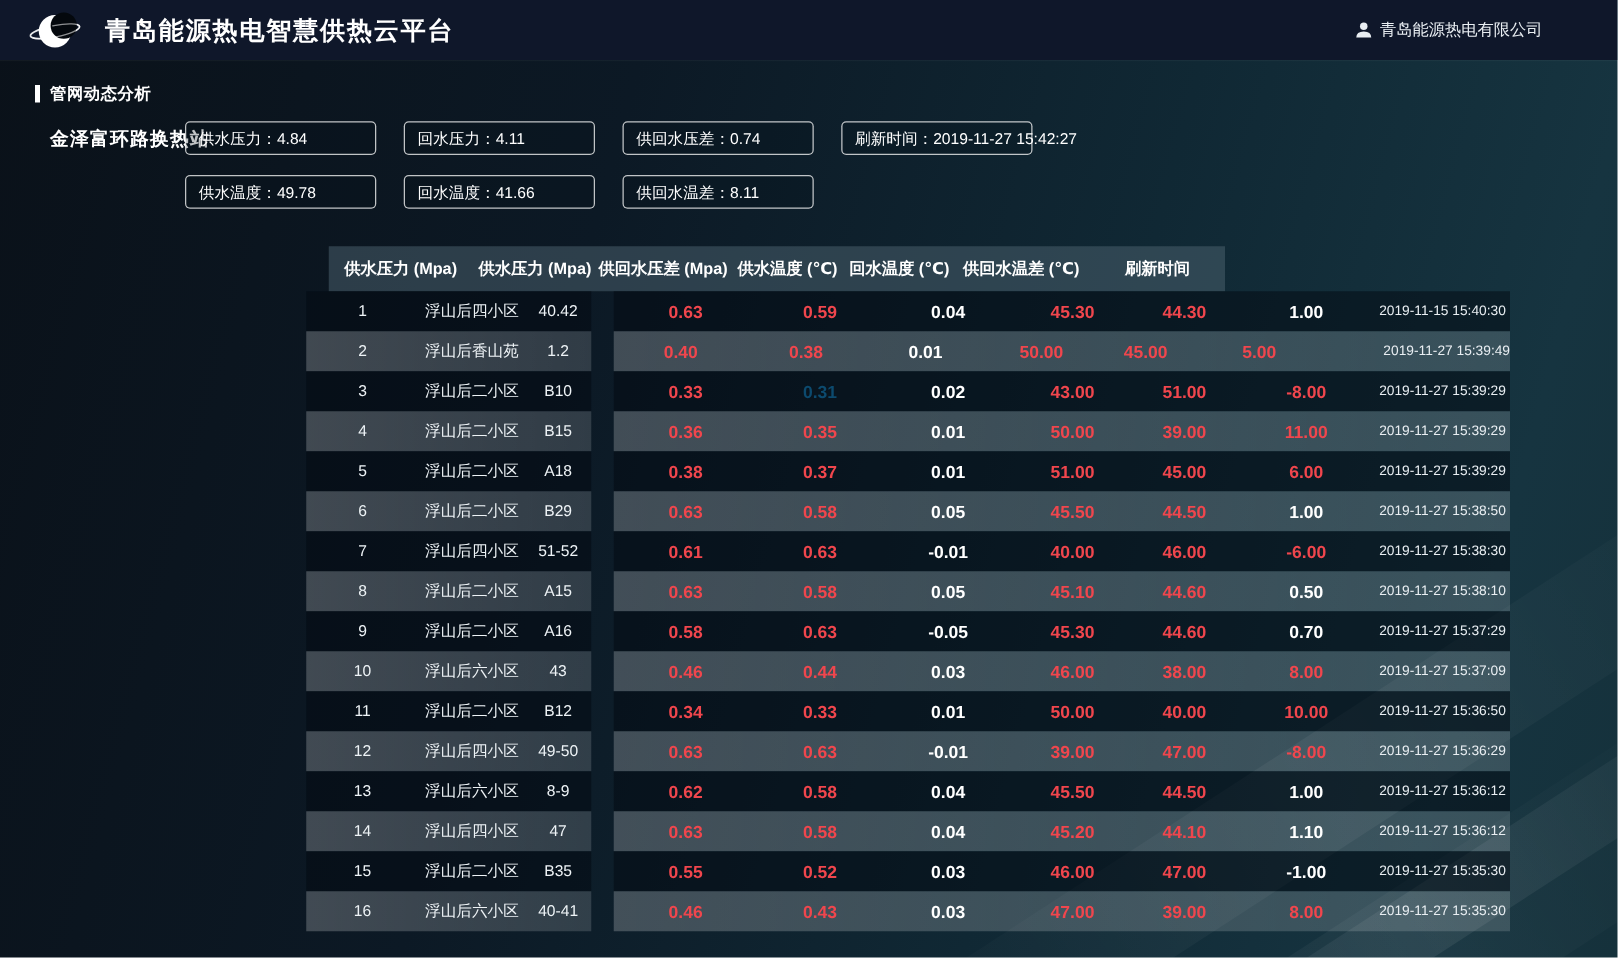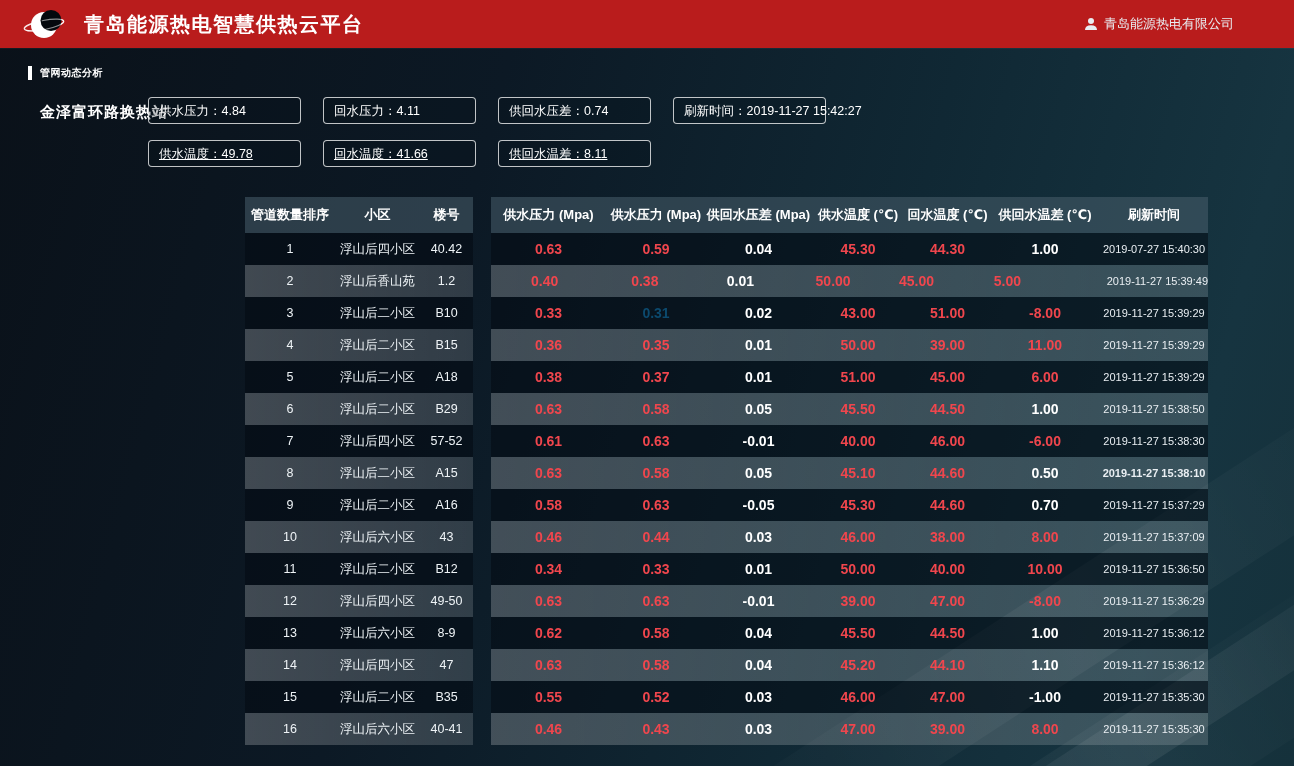--- a/index.html
+++ b/index.html
@@ -14,42 +14,42 @@
   .streak{position:absolute;pointer-events:none;}
   .streak-1{width:900px;height:90px;right:-220px;bottom:90px;transform:rotate(-33deg);
     background:linear-gradient(90deg,rgba(255,255,255,0) 0%,rgba(255,255,255,0.05) 50%,rgba(255,255,255,0) 100%);}
   .streak-2{width:800px;height:55px;right:-260px;bottom:10px;transform:rotate(-33deg);
     background:linear-gradient(90deg,rgba(255,255,255,0) 0%,rgba(255,255,255,0.07) 50%,rgba(255,255,255,0) 100%);}
   .streak-3{width:700px;height:120px;right:-150px;bottom:-90px;transform:rotate(-33deg);
     background:linear-gradient(90deg,rgba(255,255,255,0) 0%,rgba(255,255,255,0.04) 50%,rgba(255,255,255,0) 100%);}
 
   .app-header{
     position:absolute;left:0;top:0;width:1294px;height:48px;
-    background:#b91c1c;display:flex;align-items:center;justify-content:space-between;
+    background:#0f172a;display:flex;align-items:center;justify-content:space-between;
     box-shadow:0 1px 0 rgba(255,255,255,0.04);
   }
   .brand{display:flex;align-items:center;margin-left:22px;}
   .logo{width:44px;height:44px;display:flex;align-items:center;justify-content:center;}
   .app-title{font-size:20px;font-weight:bold;letter-spacing:1.5px;margin:0 0 0 18px;color:#fff;}
   .account{display:flex;align-items:center;margin-right:60px;font-size:13px;color:#e9eef2;cursor:pointer;}
   .account .user-icon{margin-right:6px;display:flex;}
 
   .section-title{
     position:absolute;left:28px;top:66px;display:flex;align-items:center;
-    font-size:10px;font-weight:bold;color:#fff;letter-spacing:0.5px;
+    font-size:13px;font-weight:bold;color:#fff;letter-spacing:0.5px;
   }
   .accent-bar{display:inline-block;width:4px;height:14px;background:#fff;margin-right:8px;}
 
   .station-name{
     position:absolute;left:40px;top:97px;height:29px;line-height:29px;
     font-size:15px;font-weight:bold;letter-spacing:1px;color:#fff;
   }
   .stats-row{position:absolute;left:148px;display:flex;align-items:flex-end;}
   .stats-row-1{top:97px;}
-  .stats-row-2{top:140px;text-decoration:underline;}
+  .stats-row-2{top:140px;}
   .stat-box{
     width:153px;height:27px;line-height:27px;margin-right:22px;
     border:1px solid rgba(255,255,255,0.75);border-radius:4px;
     background:rgba(5,15,25,0.25);
     font-size:12.5px;color:#fff;padding-left:10px;box-sizing:border-box;white-space:nowrap;
   }
 
   .table-header{position:absolute;left:245px;top:197px;height:36px;display:flex;}
   .table-body{position:absolute;left:245px;top:233px;}
   .t-row{display:flex;height:32px;}
@@ -112,25 +112,20 @@
       <div class="stat-box">刷新时间：2019-11-27 15:42:27</div>
     </div>
   <div class="stats-row stats-row-2" id="stats-row-2">
       <div class="stat-box">供水温度：49.78</div>
       <div class="stat-box">回水温度：41.66</div>
       <div class="stat-box">供回水温差：8.11</div>
     </div>
 
   <div class="table-header" id="table-header">
       <div class="t-hrow hdr">
-        <div class="grp grp-left">
-          <div class="cell h-cell" style="width: 90px;">管道数量排序</div>
-          <div class="cell h-cell" style="width: 85px;">小区</div>
-          <div class="cell h-cell" style="width: 53px;">楼号</div>
-        </div>
         <div class="grp grp-gap"></div>
         <div class="grp grp-right">
           <div class="cell h-cell" style="width: 115px;">供水压力 (Mpa)</div>
           <div class="cell h-cell" style="width: 100px;">供水压力 (Mpa)</div>
           <div class="cell h-cell" style="width: 105px;">供回水压差 (Mpa)</div>
           <div class="cell h-cell" style="width: 94px;">供水温度 (℃)</div>
           <div class="cell h-cell" style="width: 85px;">回水温度 (℃)</div>
           <div class="cell h-cell" style="width: 110px;">供回水温差 (℃)</div>
           <div class="cell h-cell" style="width: 108px;">刷新时间</div>
         </div>
@@ -144,21 +139,21 @@
           <div class="cell c-plain" style="width: 53px;">40.42</div>
         </div>
         <div class="grp grp-gap"></div>
         <div class="grp grp-right">
           <div class="cell c-val" style="width: 115px; color: rgb(240, 70, 77);">0.63</div>
           <div class="cell c-val" style="width: 100px; color: rgb(240, 70, 77);">0.59</div>
           <div class="cell c-val" style="width: 105px; color: rgb(255, 255, 255);">0.04</div>
           <div class="cell c-val" style="width: 94px; color: rgb(240, 70, 77);">45.30</div>
           <div class="cell c-val" style="width: 85px; color: rgb(240, 70, 77);">44.30</div>
           <div class="cell c-val" style="width: 110px; color: rgb(255, 255, 255);">1.00</div>
-          <div class="cell c-time" style="width: 108px;">2019-07-27 15:40:30</div>
+          <div class="cell c-time" style="width: 108px;">2019-11-15 15:40:30</div>
         </div>
       </div>
       <div class="t-row r-even">
         <div class="grp grp-left">
           <div class="cell c-plain" style="width: 90px;">2</div>
           <div class="cell c-plain" style="width: 85px;">浮山后香山苑</div>
           <div class="cell c-plain" style="width: 53px;">1.2</div>
         </div>
         <div class="grp grp-gap"></div>
         <div class="grp grp-right">
@@ -236,21 +231,21 @@
           <div class="cell c-val" style="width: 94px; color: rgb(240, 70, 77);">45.50</div>
           <div class="cell c-val" style="width: 85px; color: rgb(240, 70, 77);">44.50</div>
           <div class="cell c-val" style="width: 110px; color: rgb(255, 255, 255);">1.00</div>
           <div class="cell c-time" style="width: 108px;">2019-11-27 15:38:50</div>
         </div>
       </div>
       <div class="t-row r-odd">
         <div class="grp grp-left">
           <div class="cell c-plain" style="width: 90px;">7</div>
           <div class="cell c-plain" style="width: 85px;">浮山后四小区</div>
-          <div class="cell c-plain" style="width: 53px;">57-52</div>
+          <div class="cell c-plain" style="width: 53px;">51-52</div>
         </div>
         <div class="grp grp-gap"></div>
         <div class="grp grp-right">
           <div class="cell c-val" style="width: 115px; color: rgb(240, 70, 77);">0.61</div>
           <div class="cell c-val" style="width: 100px; color: rgb(240, 70, 77);">0.63</div>
           <div class="cell c-val" style="width: 105px; color: rgb(255, 255, 255);">-0.01</div>
           <div class="cell c-val" style="width: 94px; color: rgb(240, 70, 77);">40.00</div>
           <div class="cell c-val" style="width: 85px; color: rgb(240, 70, 77);">46.00</div>
           <div class="cell c-val" style="width: 110px; color: rgb(240, 70, 77);">-6.00</div>
           <div class="cell c-time" style="width: 108px;">2019-11-27 15:38:30</div>
@@ -263,21 +258,21 @@
           <div class="cell c-plain" style="width: 53px;">A15</div>
         </div>
         <div class="grp grp-gap"></div>
         <div class="grp grp-right">
           <div class="cell c-val" style="width: 115px; color: rgb(240, 70, 77);">0.63</div>
           <div class="cell c-val" style="width: 100px; color: rgb(240, 70, 77);">0.58</div>
           <div class="cell c-val" style="width: 105px; color: rgb(255, 255, 255);">0.05</div>
           <div class="cell c-val" style="width: 94px; color: rgb(240, 70, 77);">45.10</div>
           <div class="cell c-val" style="width: 85px; color: rgb(240, 70, 77);">44.60</div>
           <div class="cell c-val" style="width: 110px; color: rgb(255, 255, 255);">0.50</div>
-          <div class="cell c-time" style="width: 108px; font-weight: bold;">2019-11-27 15:38:10</div>
+          <div class="cell c-time" style="width: 108px;">2019-11-27 15:38:10</div>
         </div>
       </div>
       <div class="t-row r-odd">
         <div class="grp grp-left">
           <div class="cell c-plain" style="width: 90px;">9</div>
           <div class="cell c-plain" style="width: 85px;">浮山后二小区</div>
           <div class="cell c-plain" style="width: 53px;">A16</div>
         </div>
         <div class="grp grp-gap"></div>
         <div class="grp grp-right">

